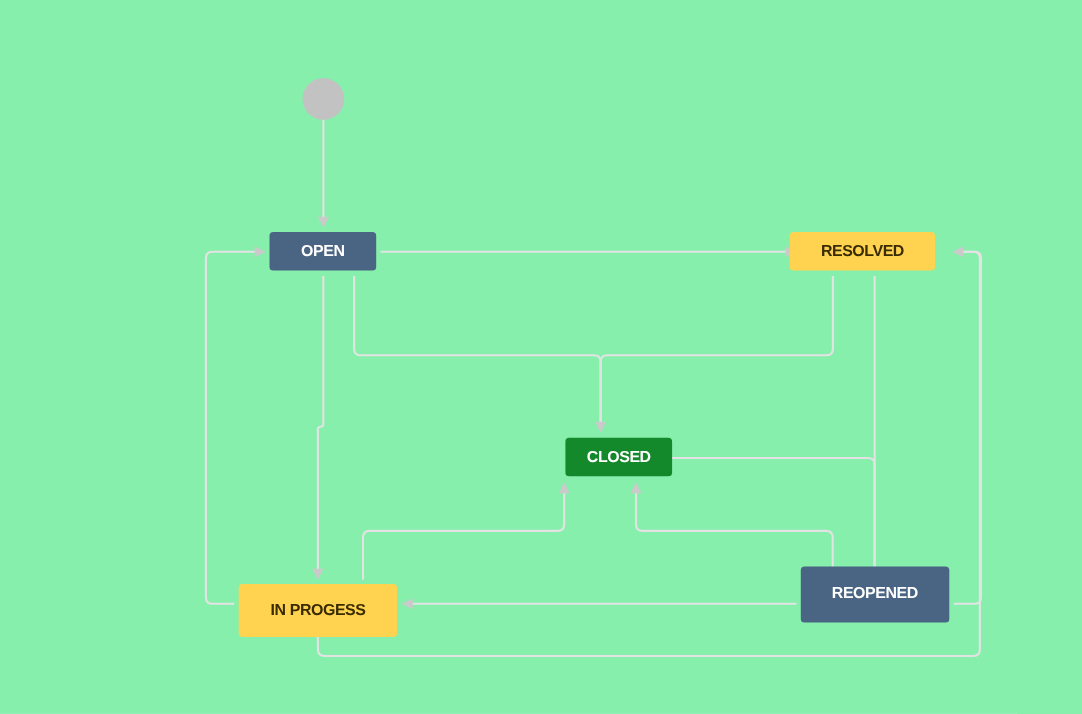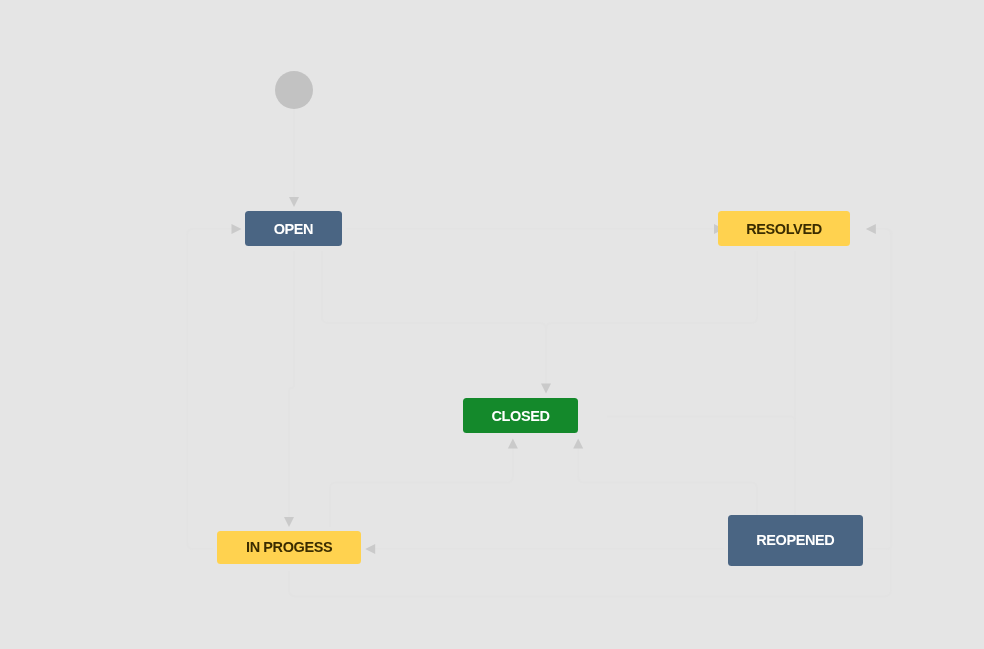--- a/index.html
+++ b/index.html
@@ -1,19 +1,19 @@
 <!DOCTYPE html>
 <html><head>
 <meta charset="utf-8">
 <title>Workflow</title>
 <style>
   html,body{margin:0;padding:0;background:#ffffff;}
   body{width:984px;height:649px;overflow:hidden;
        font-family:"Liberation Sans",sans-serif;}
-  #canvas{position:relative;width:984px;height:649px;background:#e5e5e5;}
+  #canvas{position:relative;width:984px;height:649px;background:#86efac;}
   svg.layer{position:absolute;left:0;top:0;width:984px;height:649px;overflow:visible;}
   .node{position:absolute;display:flex;align-items:center;justify-content:center;
         border-radius:3.5px;box-sizing:border-box;}
   .node-label{position:relative;font-weight:bold;font-size:14.5px;letter-spacing:-0.4px;
               white-space:nowrap;line-height:1;}
   #node-open      {left:245.2px;top:211.2px;width:96.5px; height:35px;background:#4a6583;}
   #node-resolved  {left:729px;  top:211.2px;width:132px;  height:35px;background:#ffd24f;}
   #node-closed    {left:488px;  top:398.2px;width:115px;  height:35px;background:#14892b;}
   #node-inprogress{left:217.3px;top:531px;  width:143.7px;height:35px;background:#ffd24f;}
   #node-reopened  {left:727.8px;top:531px;  width:135px;  height:35px;background:#4a6583;}
@@ -61,25 +61,25 @@
   <div id="node-layer">
 
     <div class="node" id="node-open" style="left: 245.2px; top: 211.2px; width: 96.5px; height: 35px; background: rgb(74, 101, 131);">
       <span class="node-label" style="color: rgb(255, 255, 255); top: 1px;">OPEN</span>
     </div>
 
     <div class="node" id="node-resolved" style="left: 718px; top: 211.2px; width: 132px; height: 35px; background: rgb(255, 210, 79);">
       <span class="node-label" style="color: rgb(58, 44, 0); top: 1px;">RESOLVED</span>
     </div>
 
-    <div class="node" id="node-closed" style="left: 463px; top: 398.2px; width: 115px; height: 35px; background: rgb(20, 137, 43);">
+    <div class="node" id="node-closed" style="left: 514px; top: 398.2px; width: 97px; height: 35px; background: rgb(20, 137, 43);">
       <span class="node-label" style="color: rgb(255, 255, 255); top: 1px;">CLOSED</span>
     </div>
 
-    <div class="node" id="node-inprogress" style="left: 217.3px; top: 531px; width: 143.7px; height: 33px; background: rgb(255, 210, 79);">
+    <div class="node" id="node-inprogress" style="left: 217.3px; top: 531px; width: 143.7px; height: 48px; background: rgb(255, 210, 79);">
       <span class="node-label" style="color: rgb(58, 44, 0); top: 0px;">IN PROGESS</span>
     </div>
 
     <div class="node" id="node-reopened" style="left: 727.8px; top: 515px; width: 135px; height: 51px; background: rgb(74, 101, 131);">
       <span class="node-label" style="color: rgb(255, 255, 255); top: 0px;">REOPENED</span>
     </div>
 
   </div>
 </div>
 

